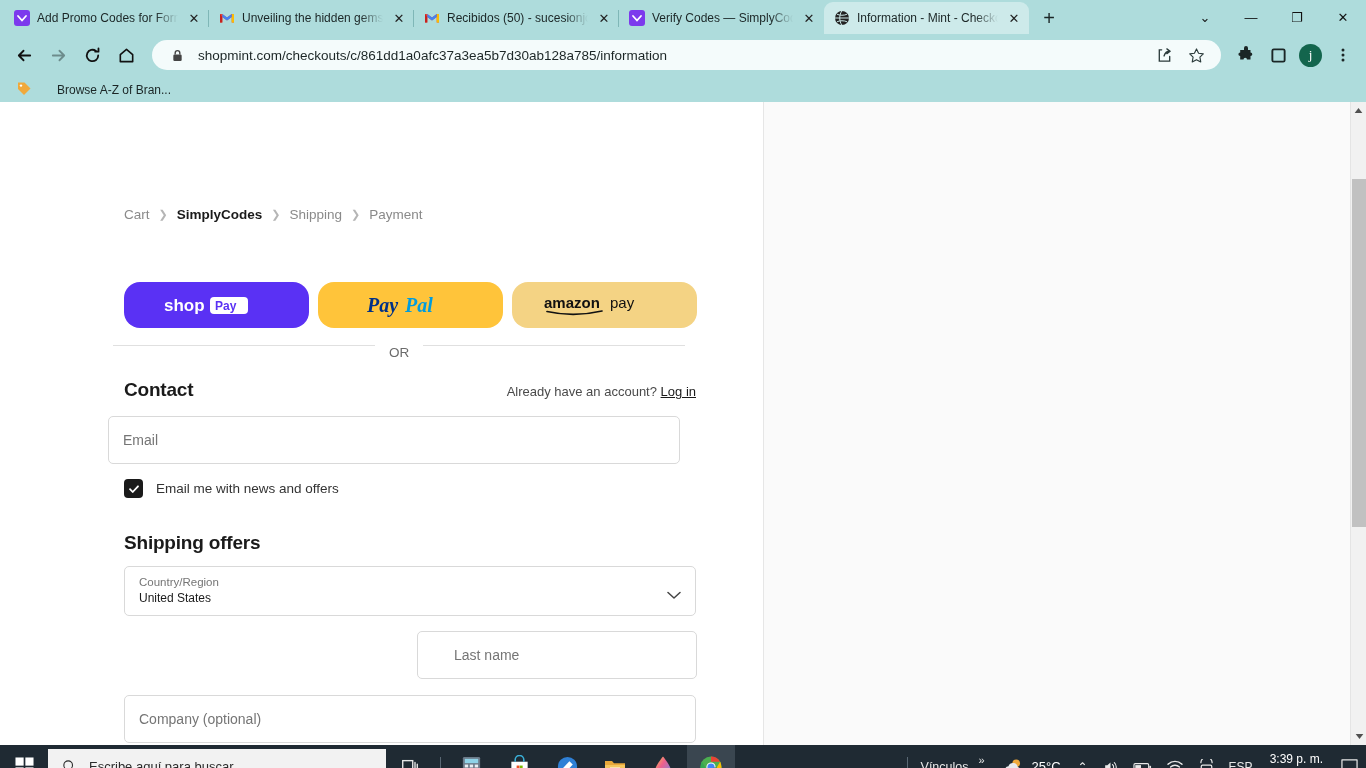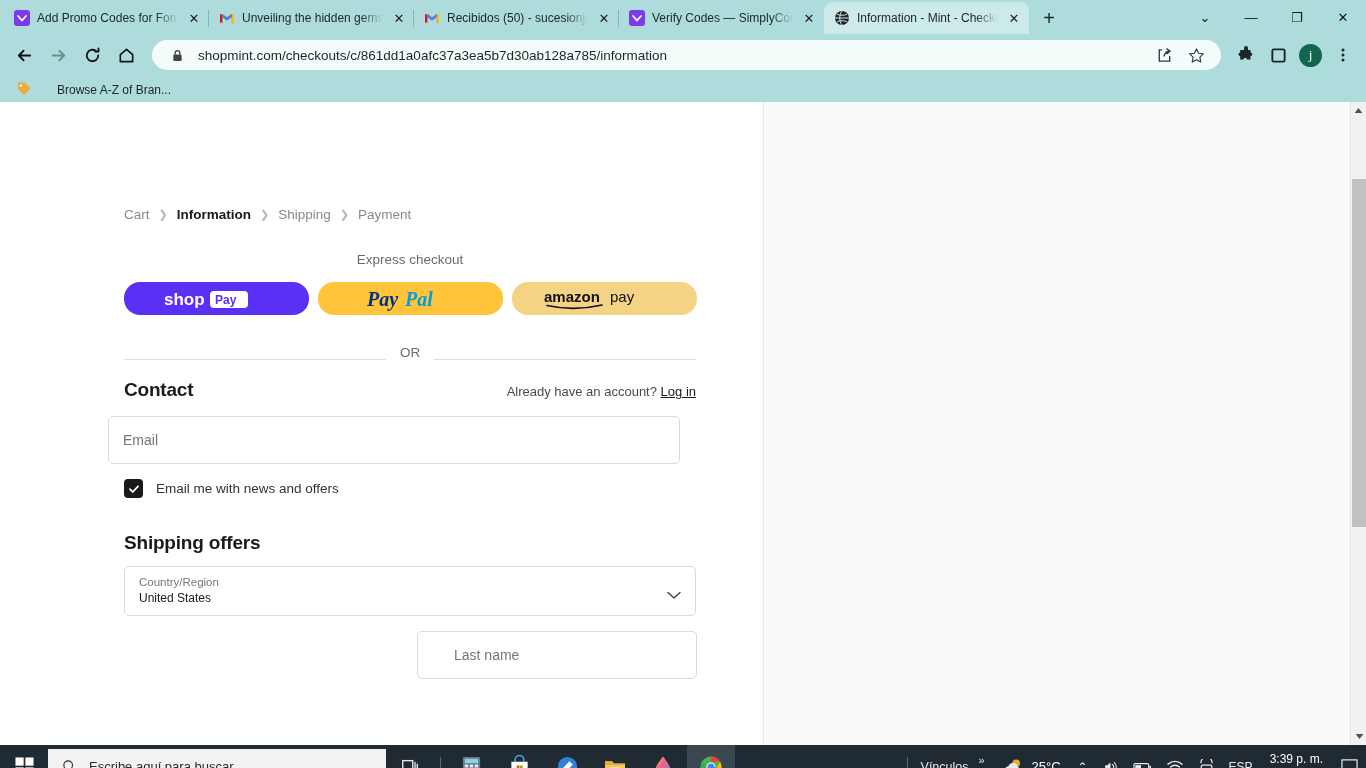--- a/index.html
+++ b/index.html
@@ -93,28 +93,28 @@
                 position: absolute; left: 124px; top: 105px; }
   .crumb { font-size: 13.5px; color: #8a8a8a; }
   .crumb.current { color: #1a1a1a; font-weight: bold; }
   .crumb-sep { font-size: 11px; color: #b5b5b5; }
 
   #express-label { position: absolute; left: 124px; top: 150px; width: 572px;
                    text-align: center; font-size: 13.5px; color: #6b6b6b; }
 
   #express-buttons { position: absolute; left: 124px; top: 180px;
                      display: flex; gap: 9px; }
-  .pay-btn { width: 185px; height: 33px; border-radius: 16px; display: flex;
+  .pay-btn { width: 185px; height: 46px; border-radius: 16px; display: flex;
              align-items: center; justify-content: center; }
   #shoppay-btn { background: #5a31f4; }
   #paypal-btn { background: #ffc43a; }
   #amazonpay-btn { background: #f4d384; }
 
-  #or-divider { position: absolute; left: 124px; top: 243px; width: 572px;
-                display: flex; align-items: flex-end; gap: 14px; }
+  #or-divider { position: absolute; left: 113px; top: 243px; width: 572px;
+                display: flex; align-items: flex-start; gap: 14px; }
   #or-divider .line { flex: 1; height: 1px; background: #e0e0e0; }
   #or-divider .ortext { font-size: 13.5px; color: #6b6b6b; }
 
   #contact-head { position: absolute; left: 124px; top: 277px; width: 572px;
                   display: flex; align-items: baseline; justify-content: space-between; }
   #contact-title { font-size: 19px; font-weight: bold; color: #1a1a1a; letter-spacing: -0.2px; }
   #account-line { font-size: 13px; color: #4a4a4a; }
   #login-link { color: #1a1a1a; text-decoration: underline; }
 
   .field {
@@ -330,28 +330,27 @@
   </div>
 </div>
 
 <div id="viewport">
 
   <div id="page-left">
 
     <div id="breadcrumb">
       <span class="crumb">Cart</span>
       <span class="crumb-sep">❯</span>
-      <span class="crumb current">Information</span>
+      <span class="crumb current">SimplyCodes</span>
       <span class="crumb-sep">❯</span>
       <span class="crumb">Shipping</span>
       <span class="crumb-sep">❯</span>
       <span class="crumb">Payment</span>
     </div>
 
-    <div id="express-label">Express checkout</div>
 
     <div id="express-buttons">
       <div class="pay-btn" id="shoppay-btn">
         <svg width="110" height="24" viewBox="0 0 110 24">
           <text x="2" y="18" font-family="Liberation Sans, sans-serif" font-size="17" font-weight="bold" fill="#ffffff">shop</text>
           <rect x="48" y="4" width="38" height="17" rx="4" fill="#ffffff"></rect>
           <text x="53" y="17" font-family="Liberation Sans, sans-serif" font-size="12" font-weight="bold" fill="#5a31f4">Pay</text>
         </svg>
       </div>
       <div class="pay-btn" id="paypal-btn">
@@ -403,20 +402,23 @@
       <span id="country-value">United States</span>
       <span id="country-chevron">
         <svg width="14" height="9" viewBox="0 0 14 9">
             <path d="M1 1.5 L7 7 L13 1.5" stroke="#444" stroke-width="1.5" fill="none" stroke-linecap="round" stroke-linejoin="round"></path>
           </svg>
       </span>
     </div>
 
     <div class="field" id="last-name-field">
       <span class="ph">Last name</span>
+    </div>
+    <div class="field" id="company-field">
+      <span class="ph">Company (optional)</span>
     </div>
 
   </div>
 
   <div id="page-right">
 
     
 
     
 

